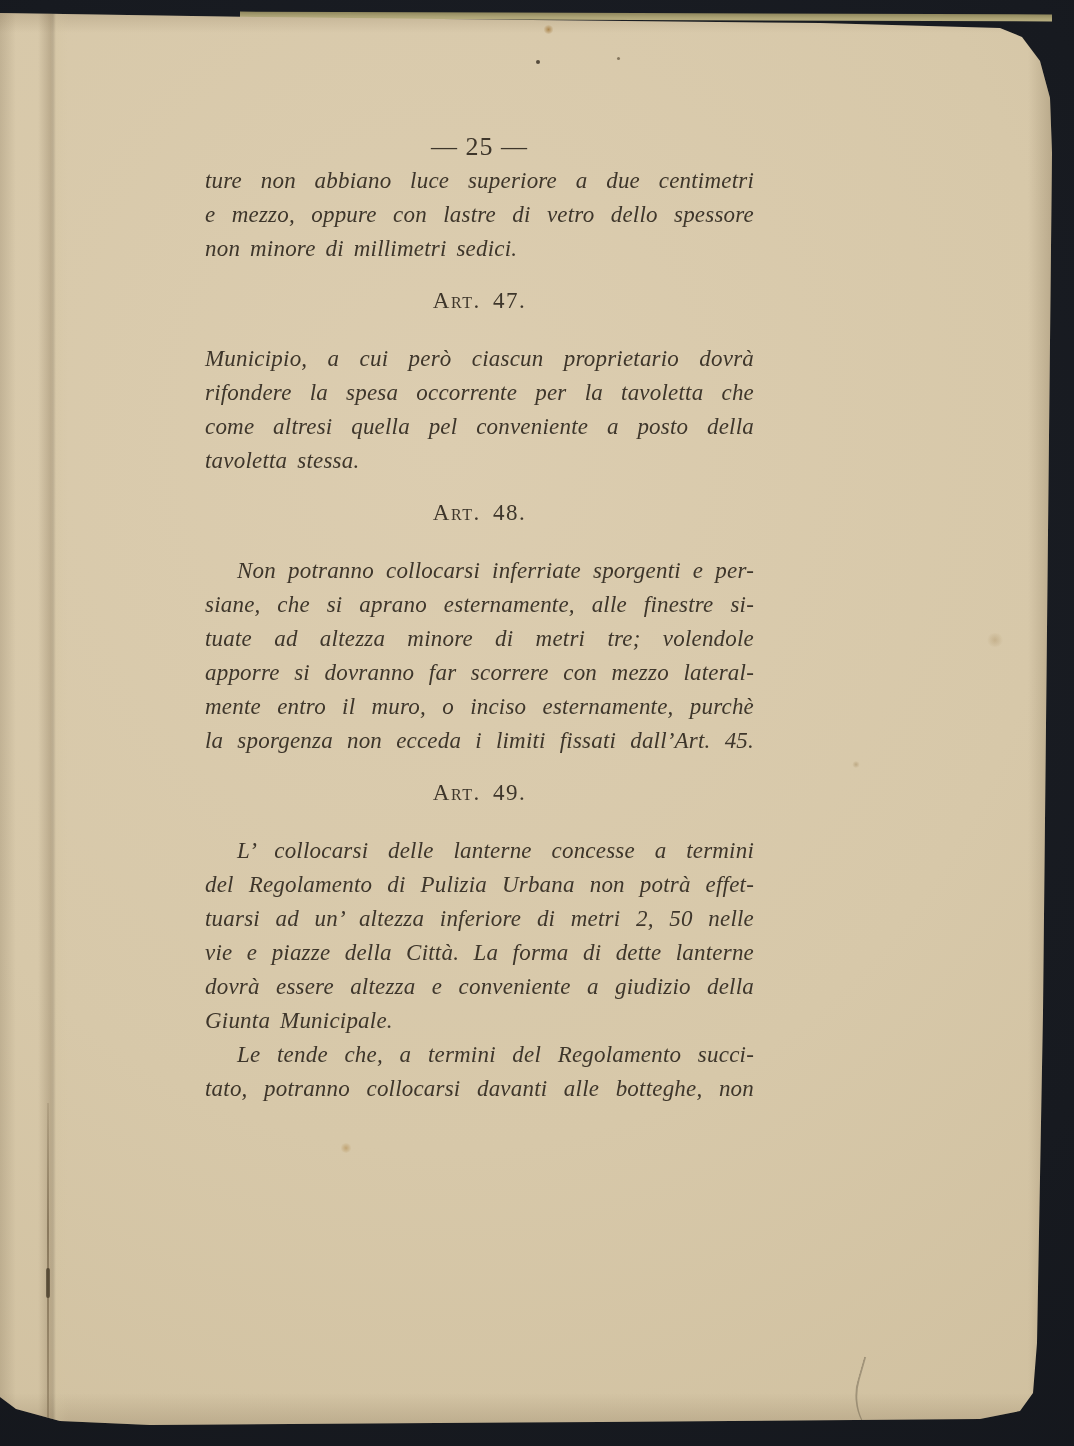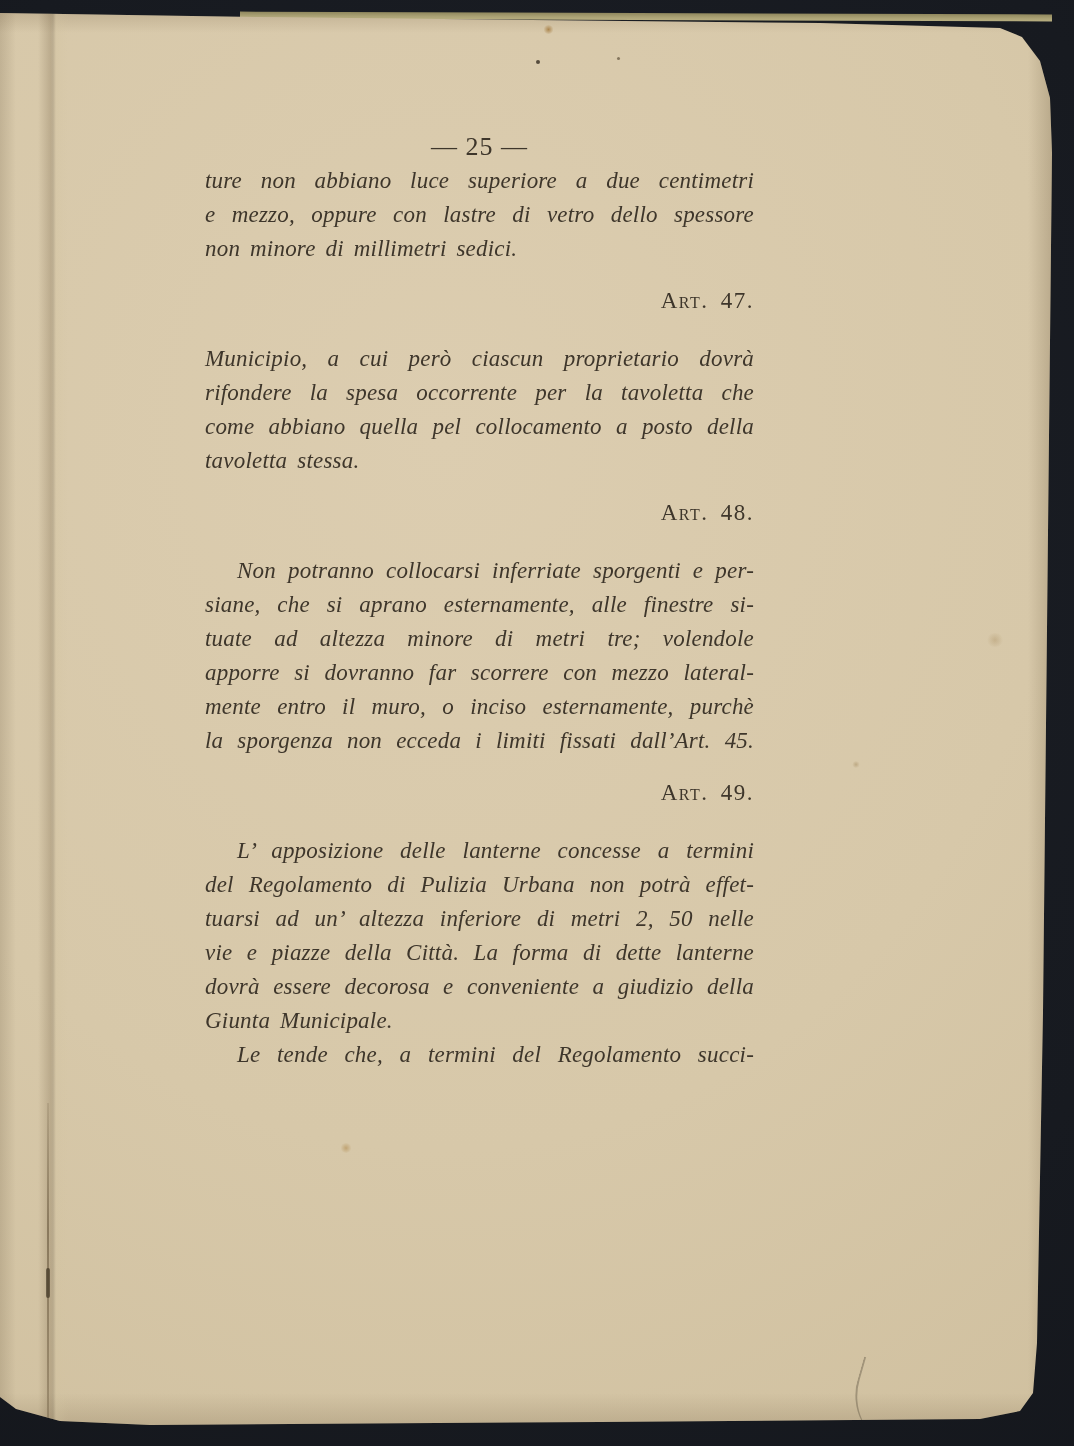--- a/index.html
+++ b/index.html
@@ -104,21 +104,21 @@
     line-height: 34px;
     letter-spacing: 1px;
   }
   .heading {
     margin: 18px 0 24px 0;
     font-size: 23px;
     font-weight: normal;
     font-variant: small-caps;
     letter-spacing: 1.5px;
     word-spacing: 5px;
-    text-align: right;
+    text-align: center;
     line-height: 34px;
   }
   .heading:empty { display: none; }
   .line {
     line-height: 34px;
     white-space: nowrap;
     text-align: justify;
     text-align-last: justify;
     font-style: italic;
   }
@@ -169,21 +169,21 @@
         </section>
           <section class="section">
           <h2 class="heading">Art. 47.</h2>
           <div class="paragraph-list">
 
           <div class="paragraph">
               <div class="line-list">
 
                   <div class="line">Municipio, a cui però ciascun proprietario dovrà</div>
                   <div class="line">rifondere la spesa occorrente per la tavoletta che</div>
-                  <div class="line">come abbiano quella pel collocamento a posto della</div>
+                  <div class="line">come altresi quella pel conveniente a posto della</div>
                   <div class="line last-line">tavoletta stessa.</div>
                 </div>
             </div>
             </div>
         </section>
           <section class="section">
           <h2 class="heading">Art. 48.</h2>
           <div class="paragraph-list">
 
           <div class="paragraph">
@@ -199,32 +199,33 @@
             </div>
             </div>
         </section>
           <section class="section">
           <h2 class="heading">Art. 49.</h2>
           <div class="paragraph-list">
 
           <div class="paragraph">
               <div class="line-list">
 
-              <div class="line first-line">L’ apposizione delle lanterne concesse a termini</div>
+              <div class="line first-line">L’ collocarsi delle lanterne concesse a termini</div>
                   <div class="line">del Regolamento di Pulizia Urbana non potrà effet-</div>
                   <div class="line">tuarsi ad un’ altezza inferiore di metri 2, 50 nelle</div>
                   <div class="line">vie e piazze della Città. La forma di dette lanterne</div>
-                  <div class="line">dovrà essere decorosa e conveniente a giudizio della</div>
+                  <div class="line">dovrà essere altezza e conveniente a giudizio della</div>
                   <div class="line last-line">Giunta Municipale.</div>
                 </div>
             </div>
               <div class="paragraph">
               <div class="line-list">
 
               <div class="line first-line">Le tende che, a termini del Regolamento succi-</div>
+                  <div class="line">tato, potranno collocarsi davanti alle botteghe, non</div>
                 </div>
             </div>
             </div>
         </section>
         </div>
 
     </div>
   </div>
 </div>
 

